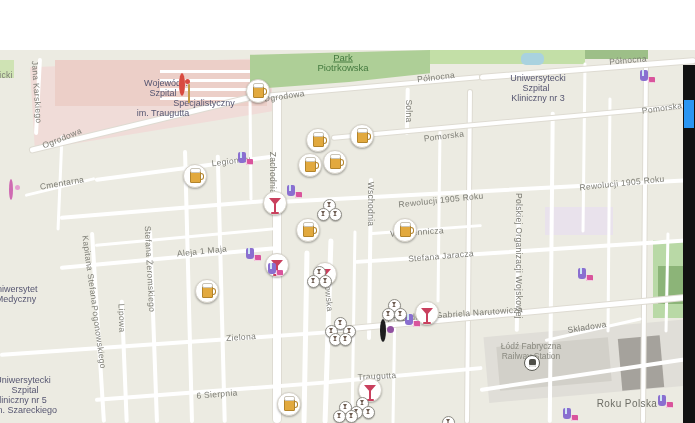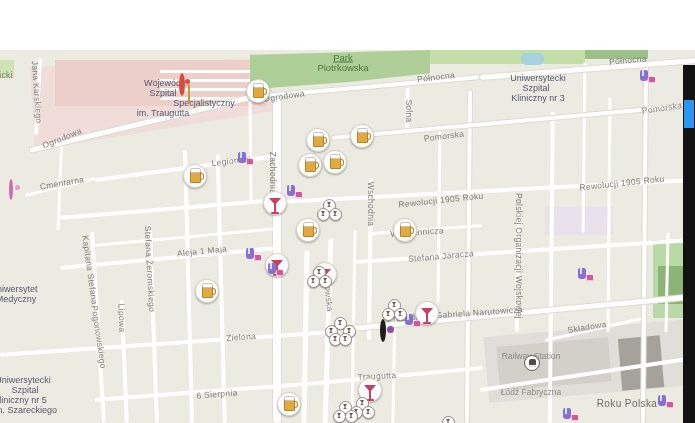--- a/index.html
+++ b/index.html
@@ -191,21 +191,21 @@
         <span class="map-label lbl-st" style="left: 99px; top: 287px; transform: translate(-50%, -50%) rotate(82deg);">Pogonowskiego</span>
         <span class="map-label lbl-st" style="left: 150px; top: 219px; transform: translate(-50%, -50%) rotate(87deg);">Stefana Żeromskiego</span>
         <span class="map-label lbl-st" style="left: 122px; top: 268px; transform: translate(-50%, -50%) rotate(88deg);">Lipowa</span>
         <span class="map-label lbl-st" style="left: 328px; top: 237px; transform: translate(-50%, -50%) rotate(85deg);">Piotrkowska</span>
         <span class="map-label lbl-st" style="left: 519px; top: 206px; transform: translate(-50%, -50%) rotate(90deg);">Polskiej Organizacji Wojskowej</span>
         <span class="map-label lbl-pl" style="left: 14px; top: 239px; transform: translate(-50%, -50%) rotate(0deg);">Uniwersytet</span>
         <span class="map-label lbl-pl" style="left: 16px; top: 249px; transform: translate(-50%, -50%) rotate(0deg);">Medyczny</span>
         <span class="map-label lbl-st" style="left: 455px; top: 264px; transform: translate(-50%, -50%) rotate(-4deg);">Prezydenta Gabriela Narutowicza</span>
         <span class="map-label lbl-st" style="left: 241px; top: 287px; transform: translate(-50%, -50%) rotate(-4deg);">Zielona</span>
         <span class="map-label lbl-st" style="left: 587px; top: 277px; transform: translate(-50%, -50%) rotate(-9deg);">Składowa</span>
-        <span class="map-label lbl-pl2" style="left: 531px; top: 296px; transform: translate(-50%, -50%) rotate(0deg); margin-top: 46px;">Łódź Fabryczna</span>
+        <span class="map-label lbl-pl2" style="left: 531px; top: 296px; transform: translate(-50%, -50%) rotate(0deg);">Łódź Fabryczna</span>
         <span class="map-label lbl-pl2" style="left: 531px; top: 306px; transform: translate(-50%, -50%) rotate(0deg);">Railway Station</span>
         <span class="map-label lbl-st" style="left: 377px; top: 326px; transform: translate(-50%, -50%) rotate(-3deg);">Traugutta</span>
         <span class="map-label lbl-st" style="left: 217px; top: 344px; transform: translate(-50%, -50%) rotate(-5deg);">6 Sierpnia</span>
         <span class="map-label lbl-pl" style="left: 23px; top: 330px; transform: translate(-50%, -50%) rotate(0deg);">Uniwersytecki</span>
         <span class="map-label lbl-pl" style="left: 25px; top: 340px; transform: translate(-50%, -50%) rotate(0deg);">Szpital</span>
         <span class="map-label lbl-pl" style="left: 20px; top: 350px; transform: translate(-50%, -50%) rotate(0deg);">Kliniczny nr 5</span>
         <span class="map-label lbl-pl" style="left: 25px; top: 360px; transform: translate(-50%, -50%) rotate(0deg);">im. Szareckiego</span>
         <span class="map-label lbl-pl3" style="left: 627px; top: 353px; transform: translate(-50%, -50%) rotate(0deg);">Roku Polska</span>
       </div>
     <div id="markers">

